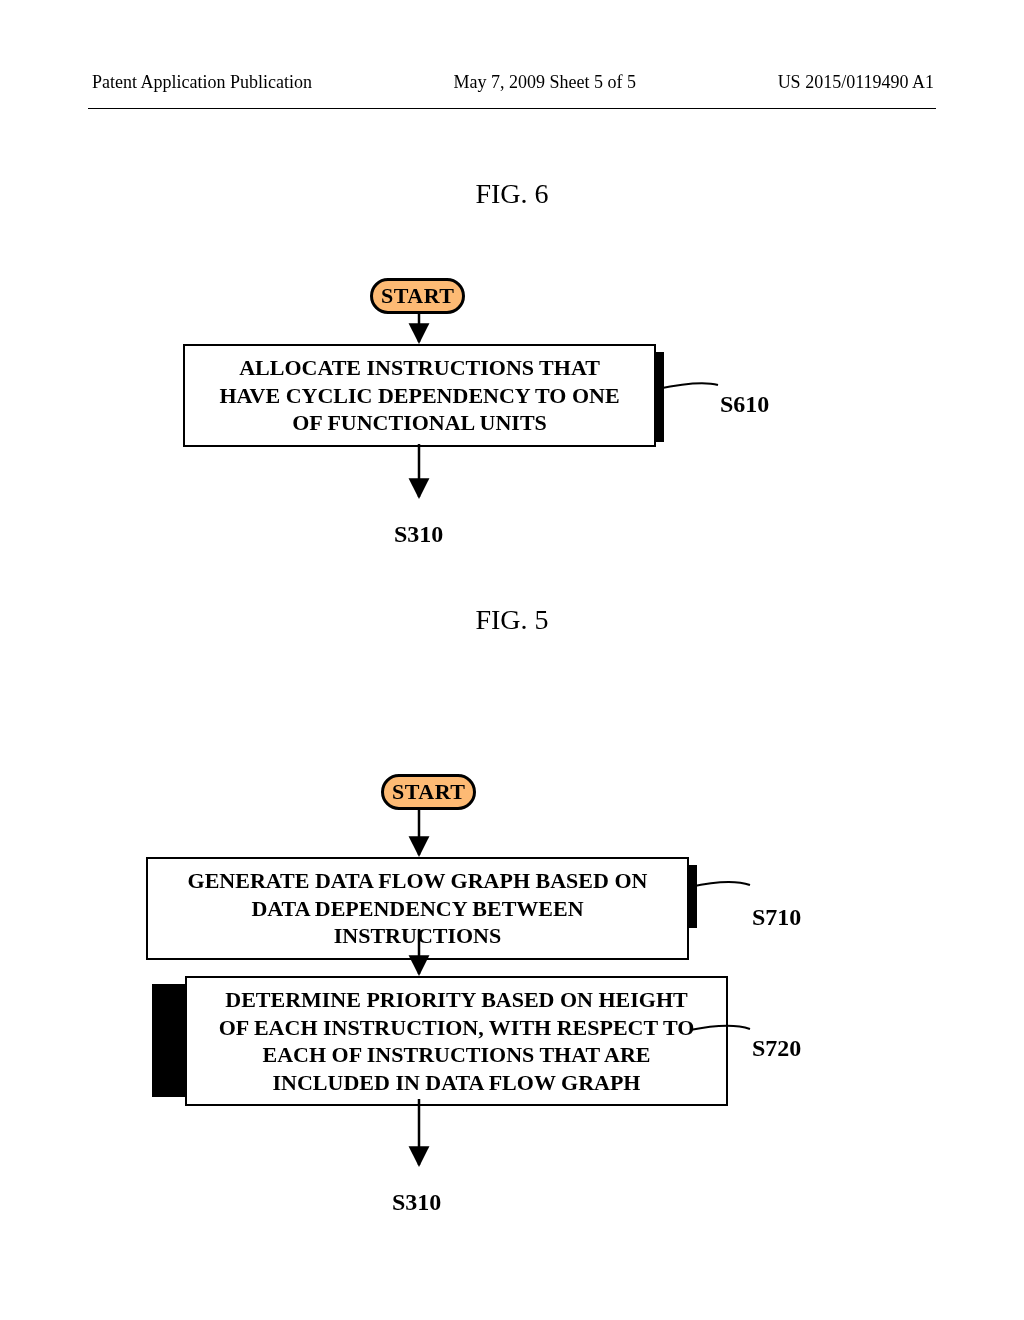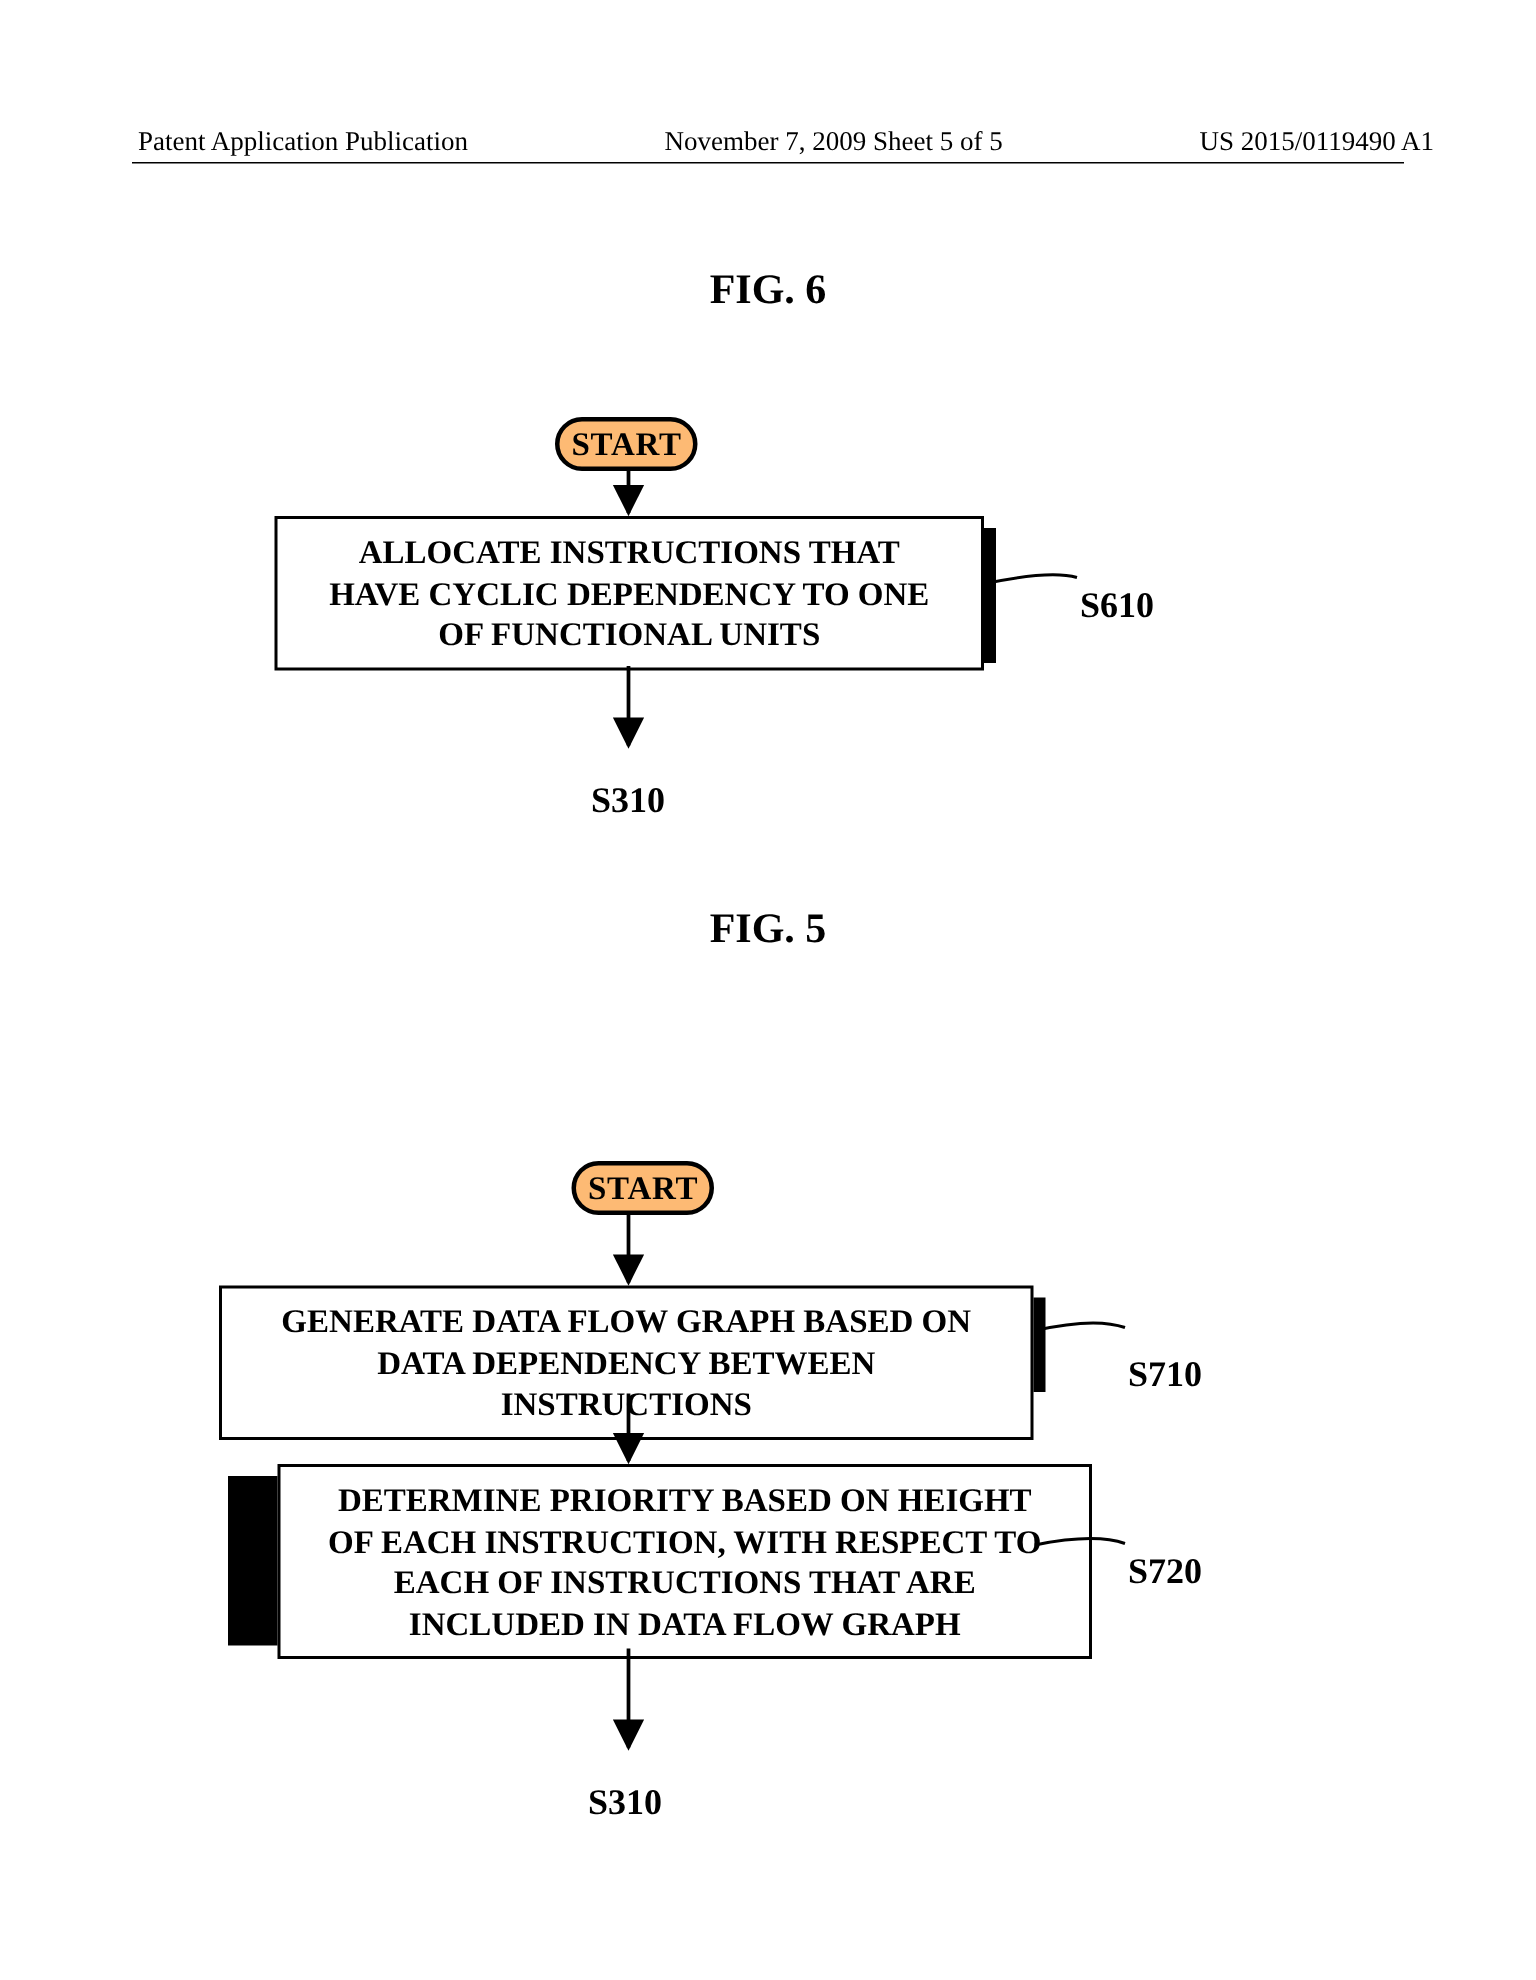--- a/index.html
+++ b/index.html
@@ -6,42 +6,42 @@
   body {
     width: 1024px;
     height: 1320px;
     background: #fff;
     font-family: "Times New Roman", Times, serif;
     position: relative;
     color: #000;
   }
   .header {
     position: absolute;
-    top: 84px;
+    top: 72px;
     left: 0;
     width: 1024px;
-    padding: 0 68px 0 92px;
+    padding: 0 90px 0 92px;
     display: flex;
     justify-content: space-between;
     font-size: 18px;
   }
   .header-rule {
     position: absolute;
     top: 108px;
     left: 88px;
     width: 848px;
     border-top: 1.5px solid #000;
   }
 
   .fig-title {
     position: absolute;
     left: 0;
     width: 1024px;
     text-align: center;
-    font-weight: bold;
+    font-weight: normal;
     font-size: 28px;
   }
   .fig6-title { top: 178px; }
   .fig7-title { top: 604px; }
 
   .terminator {
     position: absolute;
     border: 3px solid #000;
     border-radius: 18px;
     padding: 2px 8px 2px 8px;
@@ -92,21 +92,21 @@
     width: 1024px;
     height: 1320px;
     pointer-events: none;
   }
 </style>
 </head>
 <body>
 
 <div class="header">
   <span>Patent Application Publication</span>
-  <span>November 7, 2009  Sheet 5 of 5</span>
+  <span>May 7, 2009  Sheet 5 of 5</span>
   <span>US 2015/0119490 A1</span>
 </div>
 <div class="header-rule"></div>
 
 <div class="fig-title fig6-title">FIG. 6</div>
 <div class="terminator start6">START</div>
 <div class="shadow p610-shadow"></div>
 <div class="process p610">ALLOCATE INSTRUCTIONS THAT HAVE CYCLIC DEPENDENCY TO ONE OF FUNCTIONAL UNITS</div>
 <div class="refnum r610">S610</div>
 <div class="refnum r310a">S310</div>

